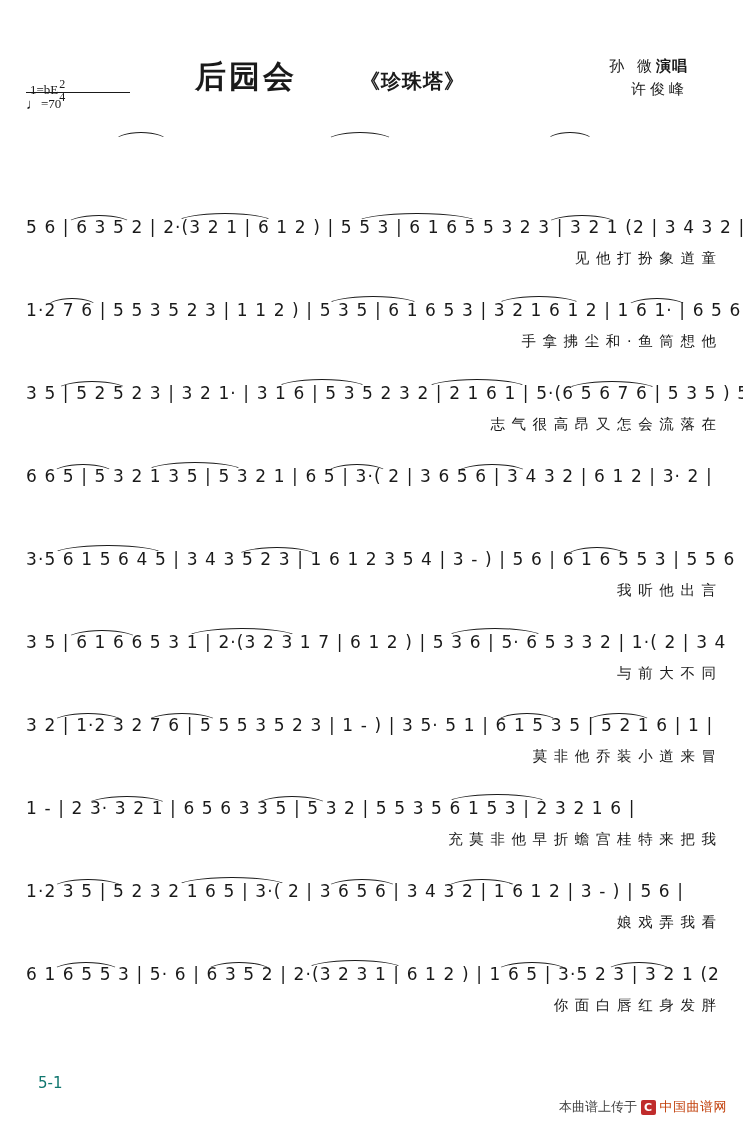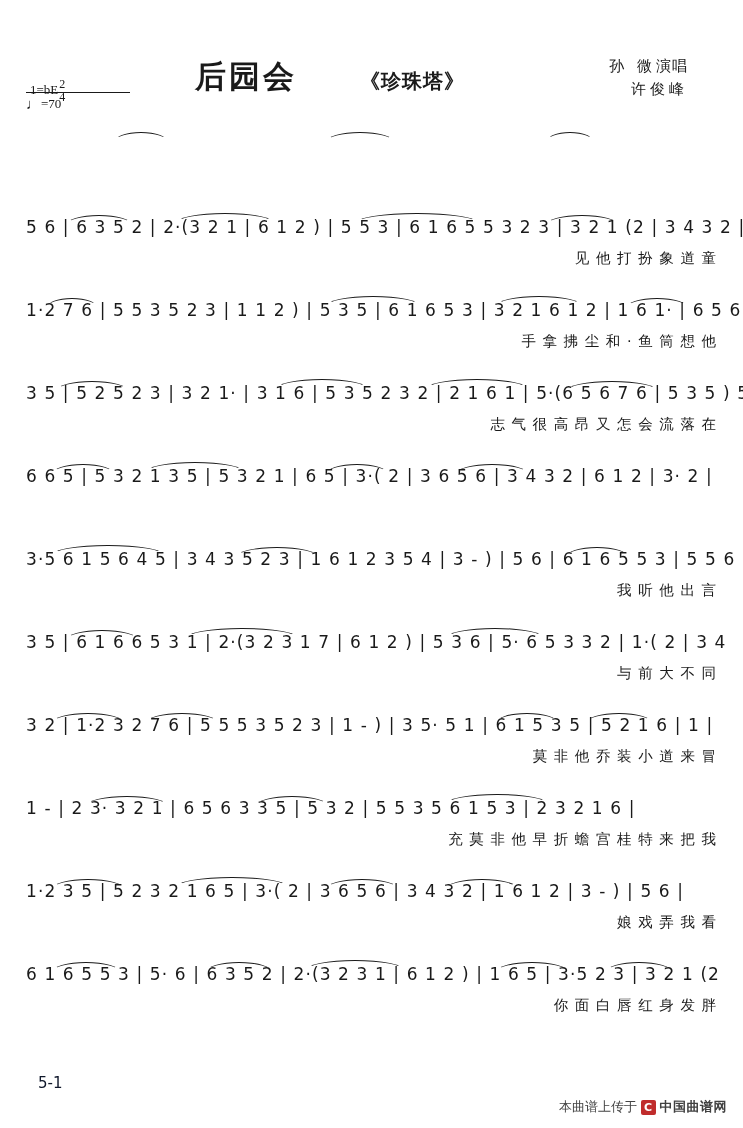--- a/index.html
+++ b/index.html
@@ -88,21 +88,21 @@
     right: 55px;
     top: 55px;
     font-size: 15px;
     line-height: 1.55;
     text-align: right;
     font-family: "DejaVu Sans", sans-serif;
     white-space: nowrap;
   }
   .credits .row { display: block; }
   .credits .name { letter-spacing: 4px; }
-  .credits .role { letter-spacing: 1px; }
+  .credits .role { letter-spacing: 1px; font-weight: bold; }
 
   
   .systems {
     position: relative;
     padding: 0 26px;
   }
   .system {
     position: relative;
     height: 83px;
   }
@@ -154,21 +154,21 @@
     bottom: 0;
     width: 743px;
     height: 74px;
   }
   .page-num {
     position: absolute;
     left: 38px;
     bottom: 36px;
     font-size: 15px;
     font-family: "DejaVu Sans", sans-serif;
-    color: #0f172a;
+    color: #0f766e;
   }
   .watermark {
     position: absolute;
     right: 16px;
     bottom: 12px;
     font-size: 13px;
     font-family: "DejaVu Sans", sans-serif;
     color: #444;
     display: flex;
     align-items: center;
@@ -179,22 +179,22 @@
     display: inline-block;
     background: #c02c2c;
     color: #fff;
     font-size: 11px;
     font-weight: 700;
     padding: 1px 3px;
     border-radius: 2px;
     letter-spacing: 0.5px;
   }
   .wm-site {
-    color: #404040;
-    font-weight: 700;
+    color: #c2410c;
+    font-weight: 400;
     letter-spacing: 0.5px;
   }
 </style>
 </head>
 <body>
 
 <div class="page">
 
   <div class="header">
     <div class="hline"></div>

